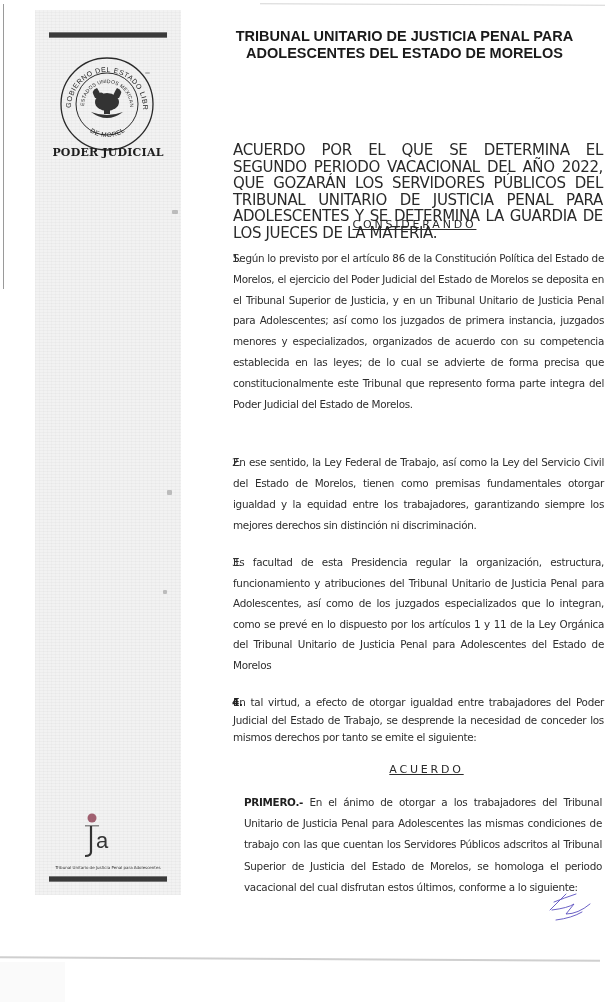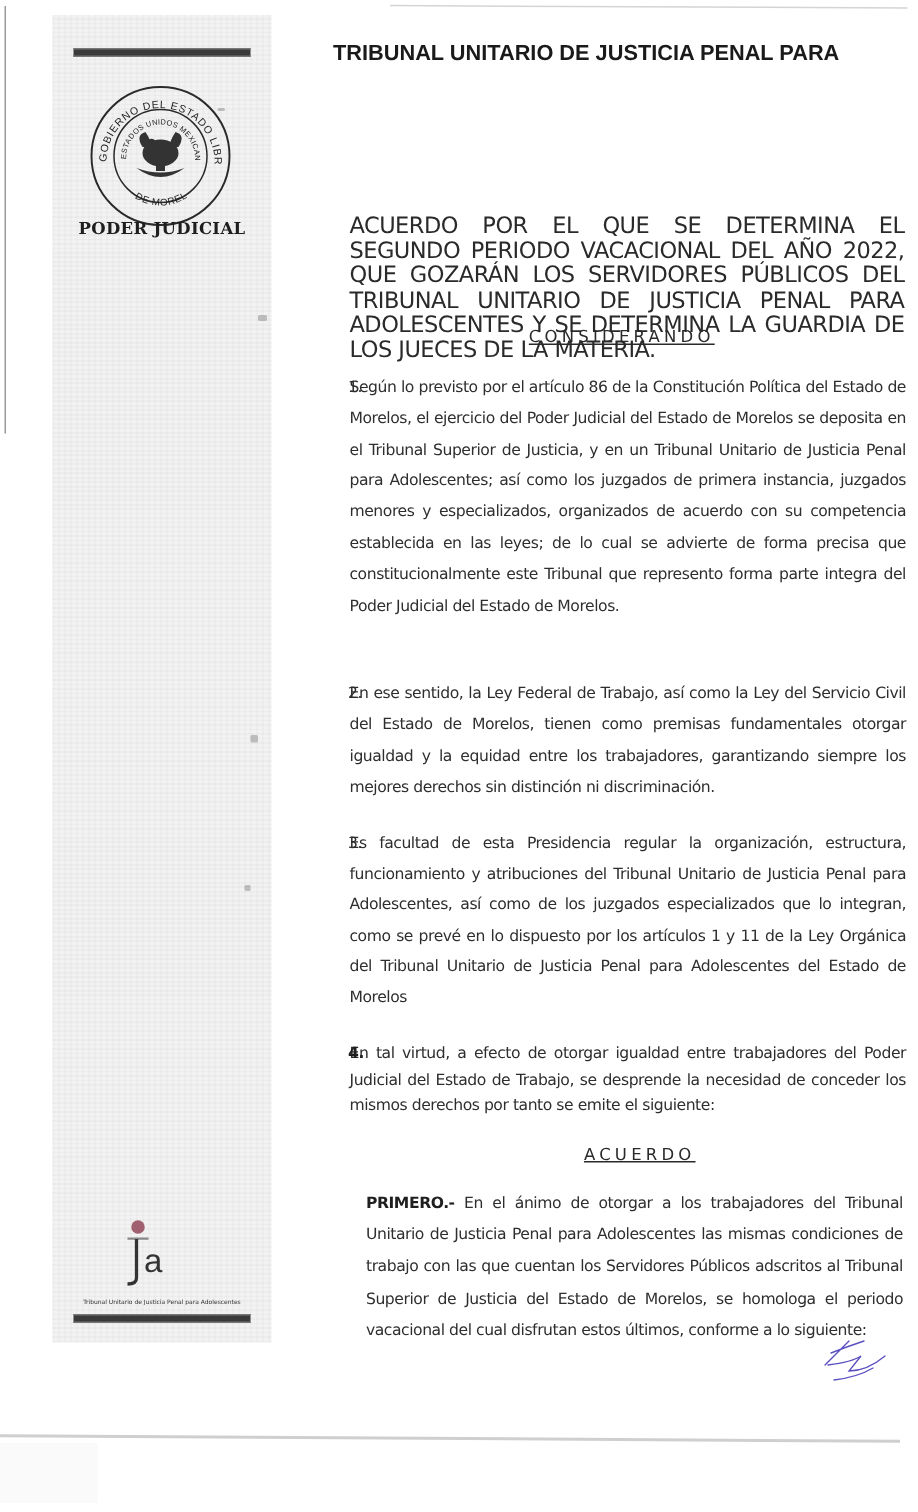--- a/index.html
+++ b/index.html
@@ -28,21 +28,21 @@
     .poder-judicial {
       position: absolute; left: 0; top: 136px; width: 146px; text-align: center;
       font-family: "DejaVu Serif", serif; font-weight: bold; font-size: 11px; color: #1e1e1e; letter-spacing: 0.2px;
     }
     .tja-logo { position: absolute; left: 40px; top: 800px; width: 70px; height: 50px; }
     .tja-caption {
       position: absolute; left: 17px; top: 855px; width: 112px; font-size: 4px; color: #333;
       white-space: nowrap; overflow: hidden; text-align: center;
     }
     .header-title {
-      position: absolute; left: 222px; top: 28px; width: 365px; 
+      position: absolute; left: 222px; top: 28px; width: 365px; text-align: center;
       font-family: "Liberation Sans", sans-serif; font-weight: bold; font-size: 14.5px; line-height: 17px; color: #1a1a1a;
     }
     .agreement-heading {
       position: absolute; left: 233px; top: 142px; width: 370px;
       font-family: "DejaVu Sans", sans-serif; font-size: 15px; line-height: 16.5px; color: #2a2a2a;
       text-align: justify; text-transform: uppercase; letter-spacing: -0.35px;
     }
     .section-title {
       position: absolute; text-align: center; font-size: 11px; letter-spacing: 2.8px; text-decoration: underline; color: #2a2a2a;
     }
@@ -116,20 +116,21 @@
   <div class="sb-bar bottom"></div>
 
   <div class="speck" style="left:110px;top:62px;width:5px;height:2px;"></div>
   <div class="speck" style="left:137px;top:200px;width:6px;height:4px;"></div>
   <div class="speck" style="left:132px;top:480px;width:5px;height:5px;"></div>
   <div class="speck" style="left:128px;top:580px;width:4px;height:4px;"></div>
 </div>
 
 <div class="header-title">
   <div>TRIBUNAL UNITARIO DE JUSTICIA PENAL PARA</div>
+  <div>ADOLESCENTES DEL ESTADO DE MORELOS</div>
 </div>
 
 <div class="agreement-heading">ACUERDO POR EL QUE SE DETERMINA EL SEGUNDO PERIODO VACACIONAL DEL AÑO 2022, QUE GOZARÁN LOS SERVIDORES PÚBLICOS DEL TRIBUNAL UNITARIO DE JUSTICIA PENAL PARA ADOLESCENTES Y SE DETERMINA LA GUARDIA DE LOS JUECES DE LA MATERIA.</div>
 
 <div class="section-title considerando">CONSIDERANDO</div>
 
 <div class="item item1">
   <span class="num">1.</span>
   <div class="text">Según lo previsto por el artículo 86 de la Constitución Política del Estado de Morelos, el ejercicio del Poder Judicial del Estado de Morelos se deposita en el Tribunal Superior de Justicia, y en un Tribunal Unitario de Justicia Penal para Adolescentes; así como los juzgados de primera instancia, juzgados menores y especializados, organizados de acuerdo con su competencia establecida en las leyes; de lo cual se advierte de forma precisa que constitucionalmente este Tribunal que represento forma parte integra del Poder Judicial del Estado de Morelos.</div>
 </div>

